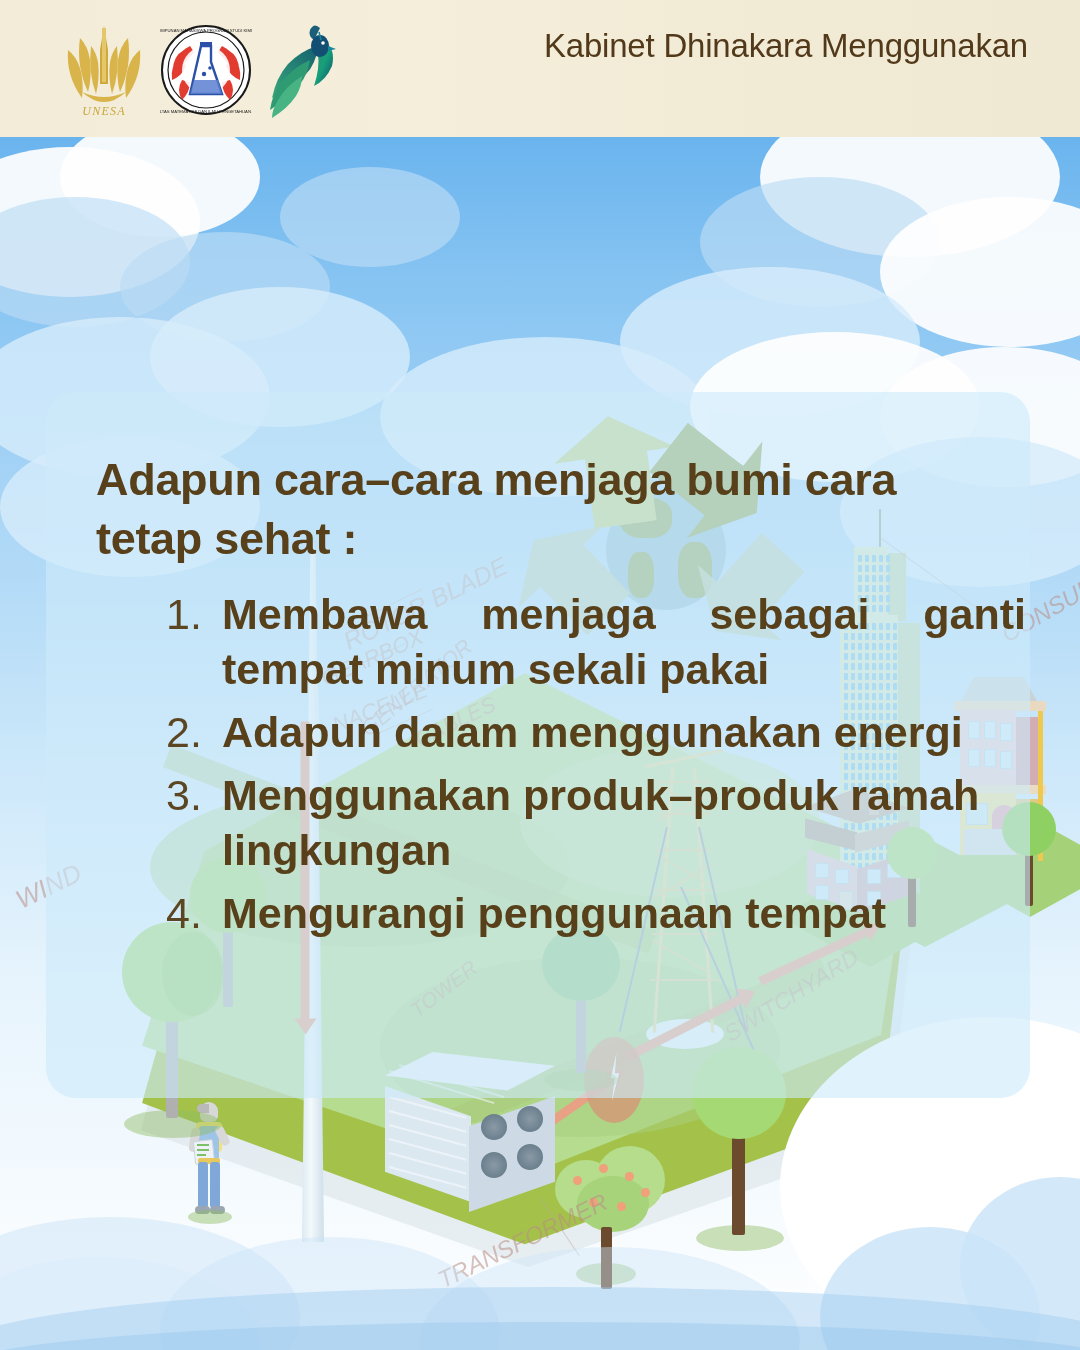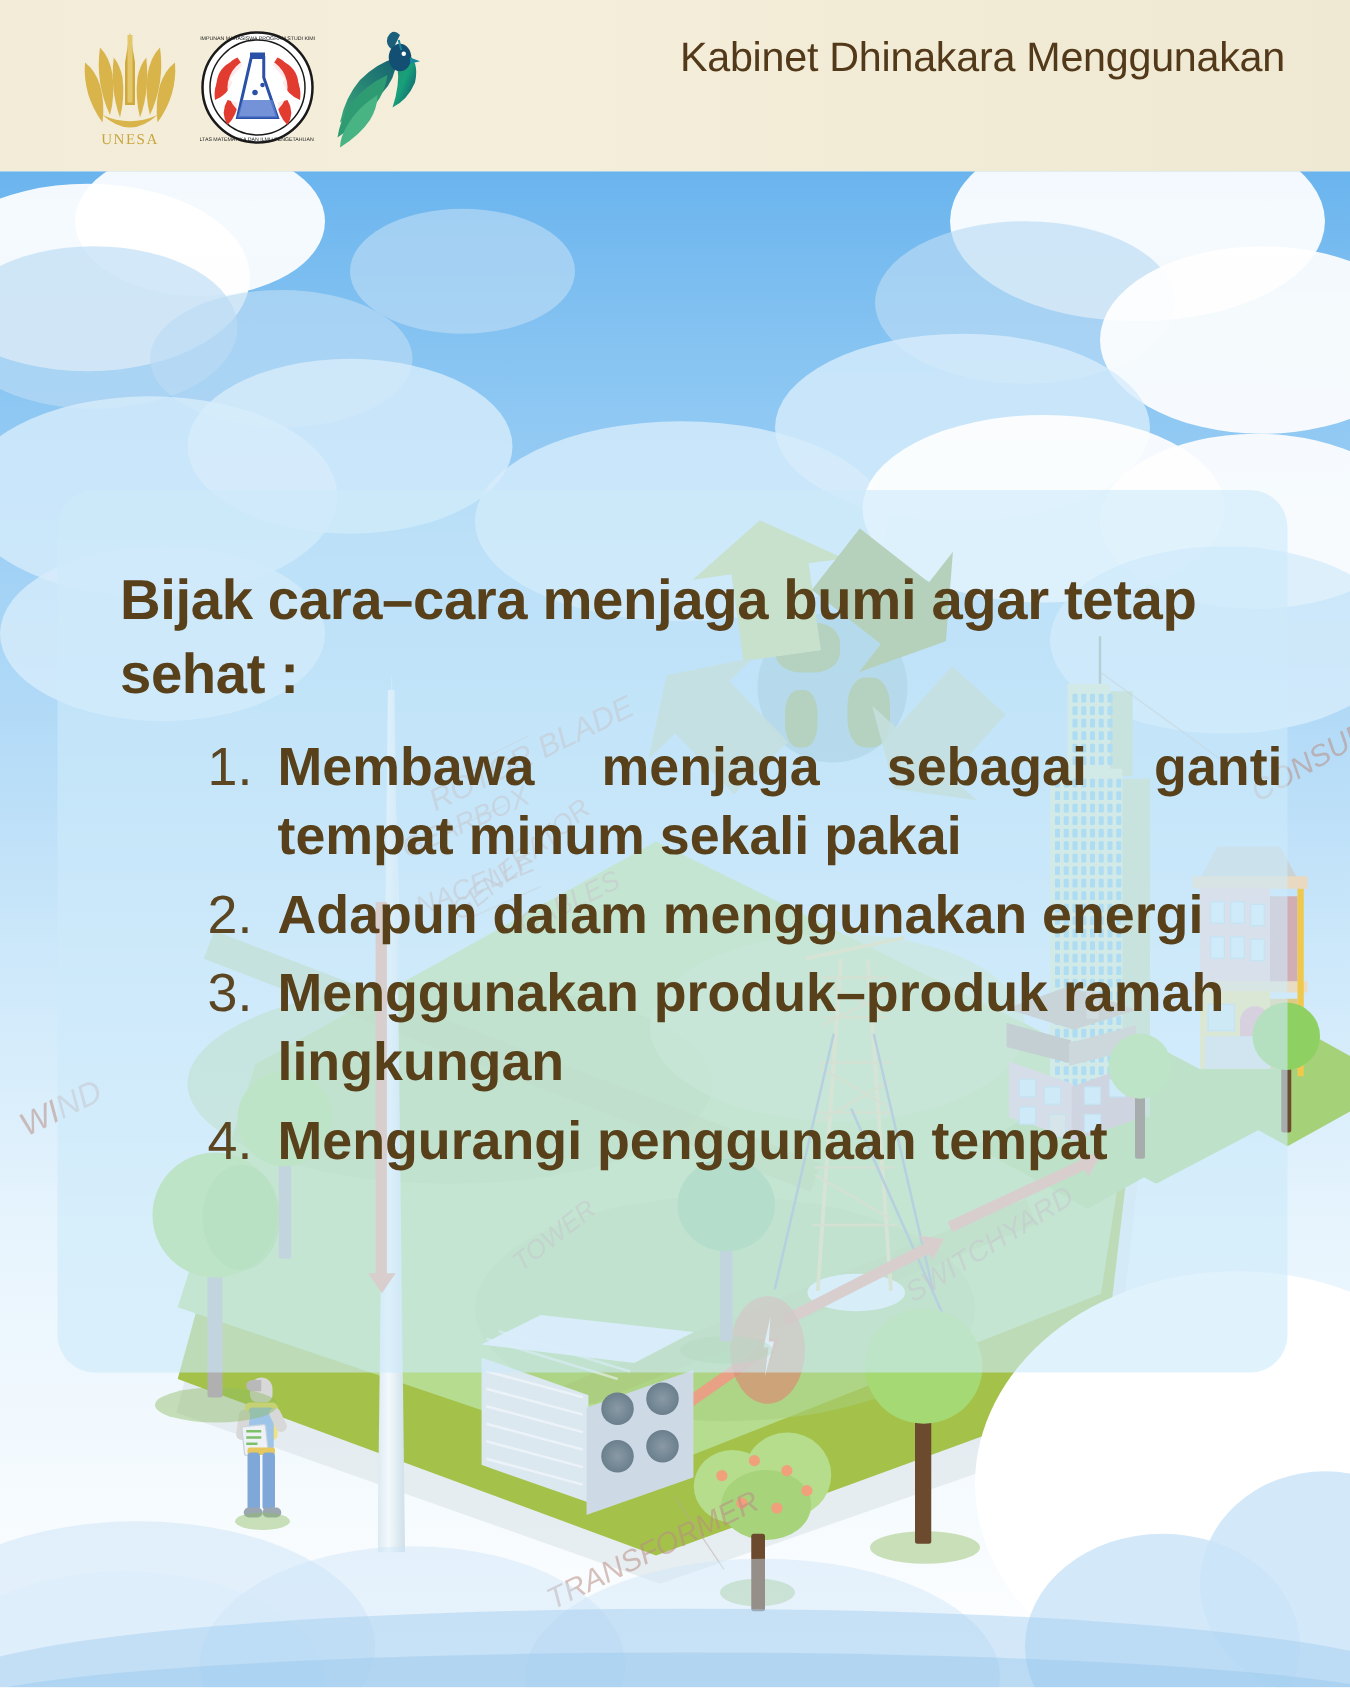--- a/index.html
+++ b/index.html
@@ -15,21 +15,21 @@
   .header{
     position:absolute;left:0;top:0;width:1080px;height:137px;
     background:linear-gradient(90deg,#f2ecd8 0%,#f4eeda 40%,#efe8d2 100%);
     z-index:40;
     display:flex;align-items:center;
   }
   .logos{position:absolute;left:58px;top:18px;display:flex;align-items:center;gap:10px;height:104px;}
   .logo{position:relative;height:100px;width:92px;}
 
   
-  .unesa-wrap{width:92px;height:100px;position:relative;}
+  .unesa-wrap{width:92px;height:100px;position:relative;font-style:italic;}
   .unesa-label{
     position:absolute;bottom:1px;left:0;width:100%;text-align:center;
     font-size:12px;letter-spacing:1.2px;color:#c8a63c;font-family:"Liberation Serif",serif;
   }
 
   
   .hmp-wrap{width:92px;height:96px;position:relative;}
 
   
   .peacock-wrap{width:80px;height:100px;position:relative;}
@@ -712,21 +712,21 @@
     <div class="botblue" style="left:-80px;top:1080px;width:380px;height:200px;opacity:.5;"></div>
     <div class="botblue" style="left:160px;top:1100px;width:340px;height:190px;opacity:.45;"></div>
     <div class="botblue" style="left:420px;top:1110px;width:380px;height:190px;opacity:.45;"></div>
     <div style="position:absolute;left:-40px;top:1150px;width:1180px;height:120px;background:#9fcdf0;opacity:.45;border-radius:50% 50% 0 0;"></div>
     <div style="position:absolute;left:-40px;top:1185px;width:1180px;height:90px;background:#8cc2ec;opacity:.35;border-radius:50% 50% 0 0;"></div>
 
   </div>
 
   <div class="panel"></div>
   <div class="content">
-    <div class="lead">Bijak cara–cara menjaga bumi agar tetap sehat :</div>
+    <div class="lead">Adapun cara–cara menjaga bumi cara tetap sehat :</div>
     <ul class="olist">
       <li>
         <span class="num">1.</span>
         <span class="itxt just">Membawa menjaga sebagai ganti tempat minum sekali pakai</span>
       </li>
       <li>
         <span class="num">2.</span>
         <span class="itxt">Adapun dalam menggunakan energi</span>
       </li>
       <li>

